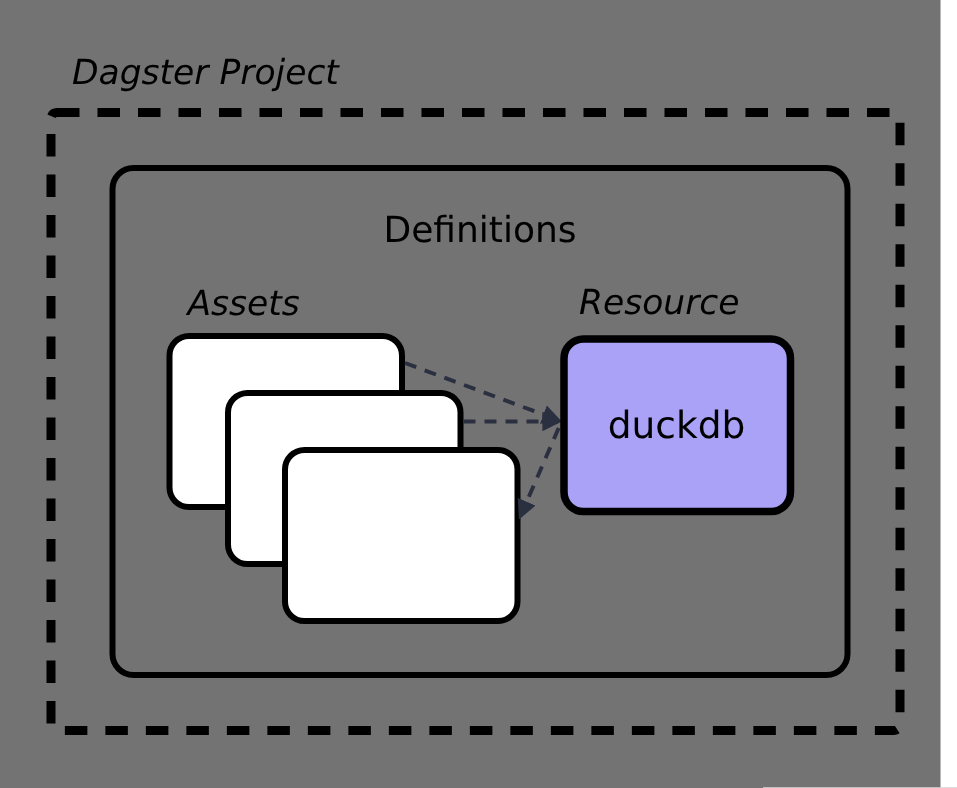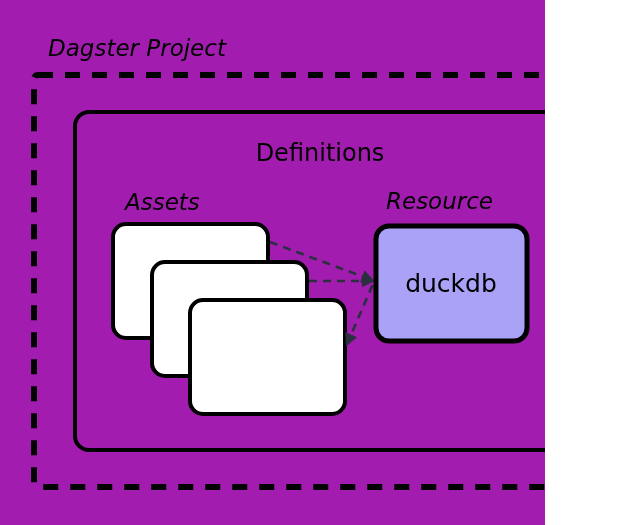--- a/index.html
+++ b/index.html
@@ -5,23 +5,23 @@
   html, body {
     margin: 0;
     padding: 0;
     background: #ffffff;
   }
   body {
     font-family: "DejaVu Sans", sans-serif;
   }
   #diagram-root {
     position: relative;
-    width: 545px;
+    width: 627px;
     height: 525px;
-    background: #a21caf;
+    background: #737373;
     overflow: hidden;
     text-align: right;
   }
   #diagram-svg {
     position: absolute;
     left: 0;
     top: 0;
     width: 638px;
     height: 525px;
   }

